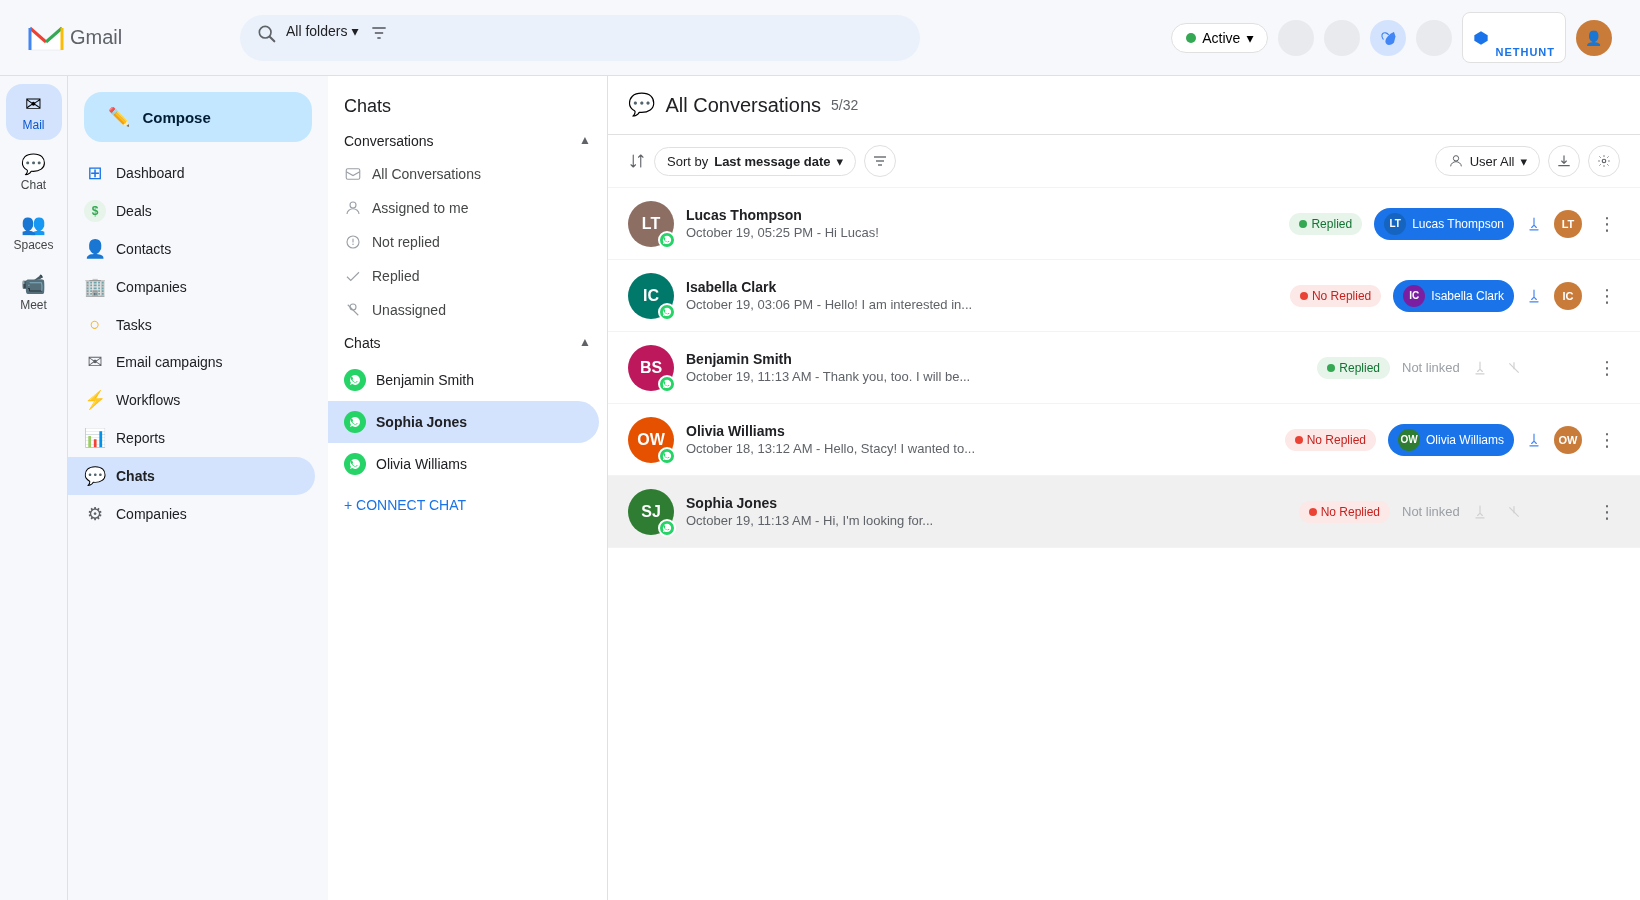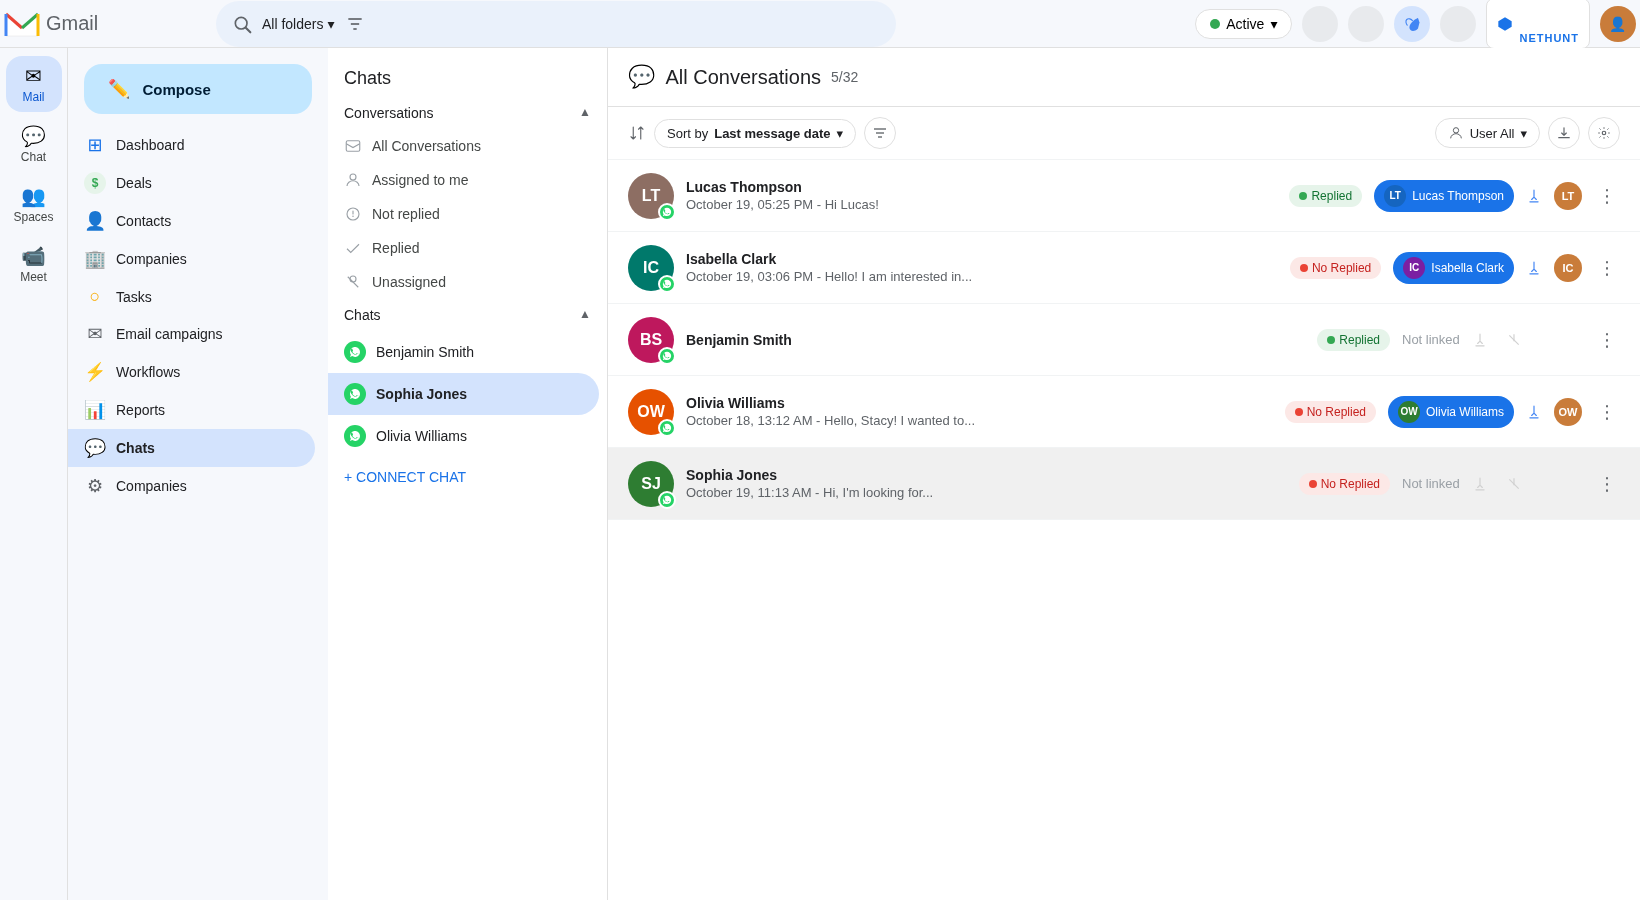--- a/index.html
+++ b/index.html
@@ -1,21 +1,21 @@
 <!DOCTYPE html>
 <html><head>
   <meta charset="utf-8">
   <style>
     * { box-sizing: border-box; margin: 0; padding: 0; }
     body { font-family: 'Google Sans', Arial, sans-serif; background: #f0f4f9; display: flex; flex-direction: column; height: 900px; overflow: hidden; }
 
     
-    .topbar { display: flex; align-items: center; background: #f6f8fc; padding: 0 4px; height: 48px; border-bottom: 1px solid #e0e0e0; gap: 12px; flex-shrink: 0; }
+    .topbar { display: flex; align-items: center; background: #f6f8fc; padding: 0 28px; height: 76px; border-bottom: 1px solid #e0e0e0; gap: 12px; flex-shrink: 0; }
     .topbar-logo { display: flex; align-items: center; gap: 6px; min-width: 200px; }
-    .topbar-search { display: flex; align-items: center; background: #eaf1fb; border-radius: 24px; padding: 8px 16px; flex: 1; max-width: 680px; gap: 10px; height: 46px; }
+    .topbar-search { display: flex; align-items: flex-start; background: #eaf1fb; border-radius: 24px; padding: 8px 16px; flex: 1; max-width: 680px; gap: 10px; height: 46px; }
     .topbar-search input { border: none; background: transparent; outline: none; font-size: 16px; flex: 1; color: #202124; }
     .folder-selector { display: flex; align-items: center; gap: 4px; font-size: 14px; color: #202124; cursor: pointer; white-space: nowrap; }
     .topbar-right { display: flex; align-items: center; gap: 10px; margin-left: auto; }
     .active-badge { display: flex; align-items: center; gap: 6px; background: white; border: 1px solid #e0e0e0; border-radius: 20px; padding: 6px 14px; font-size: 14px; font-weight: 500; cursor: pointer; }
     .active-dot { width: 10px; height: 10px; background: #34a853; border-radius: 50%; }
     .topbar-icon-btn { width: 36px; height: 36px; border-radius: 50%; background: #e8eaed; display: flex; align-items: center; justify-content: center; cursor: pointer; font-size: 16px; }
     .nethunt-badge { display: flex; align-items: center; gap: 6px; background: white; border: 1px solid #e0e0e0; border-radius: 8px; padding: 4px 10px; font-size: 13px; font-weight: 700; color: #1a73e8; cursor: pointer; }
     .user-avatar { width: 36px; height: 36px; border-radius: 50%; background: #c97c3a; display: flex; align-items: center; justify-content: center; color: white; font-size: 14px; font-weight: 600; overflow: hidden; }
 
     
@@ -410,20 +410,21 @@
     <div class="avatar-container">
       <div class="avatar-img" style="background:#be185d;">BS</div>
       <div class="avatar-wa">
         <svg width="10" height="10" viewBox="0 0 24 24" fill="white">
                 <path d="M12 2C6.5 2 2 6.5 2 12C2 14.1 2.7 16 3.8 17.6L2 22L6.4 20.2C7.9 21.2 9.9 21.8 12 21.8C17.5 21.8 22 17.3 22 11.8C22 6.5 17.5 2 12 2ZM16.7 15.5C16.4 16.3 15.2 17 14.3 17.2C13.5 17.4 12.4 17.5 9.8 16.3C6.7 14.9 4.7 11.7 4.5 11.4C4.4 11.2 3.4 9.8 3.4 8.4C3.4 7 4.1 6.3 4.4 6C4.7 5.7 5 5.6 5.3 5.6C5.5 5.6 5.8 5.6 6 5.6C6.3 5.6 6.6 5.6 6.9 6.3C7.2 7 8 8.8 8.1 9C8.2 9.2 8.2 9.5 8 9.7C7.9 9.9 7.8 10.1 7.6 10.3C7.4 10.5 7.2 10.7 7 11C6.8 11.2 6.6 11.5 6.8 11.8C7.1 12.1 8 13.5 9.3 14.6C11 15.9 12.3 16.4 12.7 16.5C13.1 16.7 13.3 16.6 13.6 16.3C13.8 16 14.7 14.9 15 14.6C15.3 14.3 15.5 14.3 15.8 14.4C16.1 14.5 17.8 15.4 18.1 15.6C18.4 15.8 18.7 15.9 18.8 16C18.9 16.2 18.9 16.8 16.7 15.5Z"></path>
               </svg>
       </div>
     </div>
     <div class="conv-info">
       <div class="conv-name">Benjamin Smith</div>
+      <div class="conv-preview">October 19, 11:13 AM - Thank you, too. I will be...</div>
     </div>
     <div class="conv-status">
       <div class="status-badge status-replied">
         <div class="status-dot" style="background:#34a853;"></div>
         <span>Replied</span>
       </div>
     </div>
 
       <div class="assignee-area">
         <span class="not-linked">Not linked</span>

